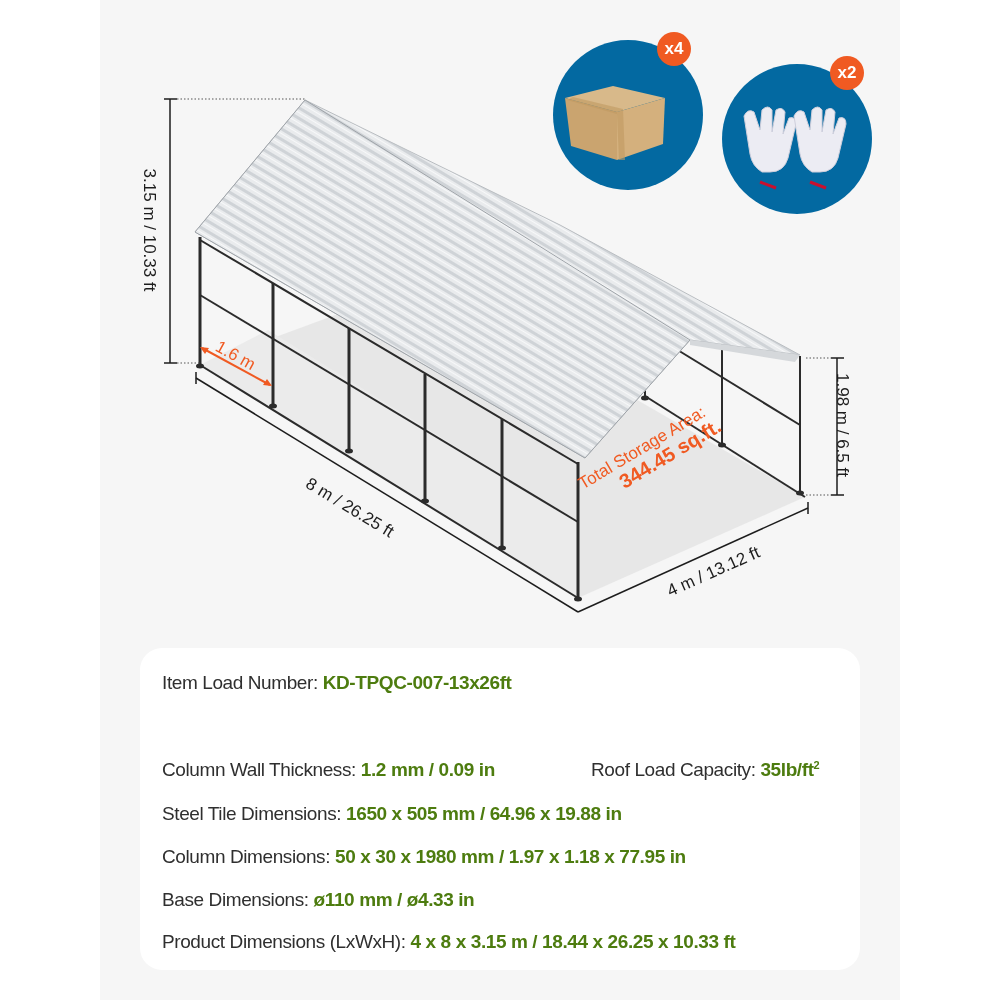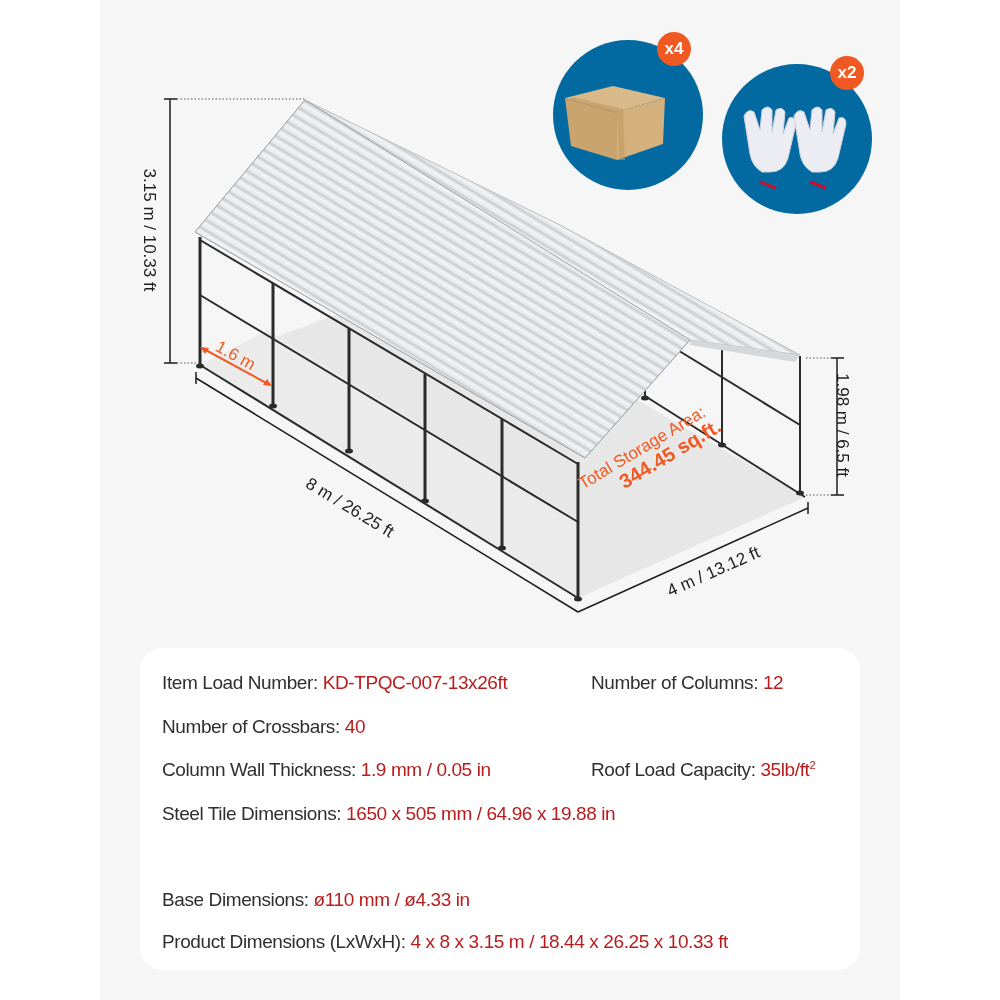--- a/index.html
+++ b/index.html
@@ -10,21 +10,21 @@
   .illustration svg { position: absolute; left: 0; top: 0; }
   .dim-label { position: absolute; font-size: 17px; color: #1d1d1d; white-space: nowrap; transform-origin: center center; }
   .dim-label.orange { color: #f05a22; }
   .storage { position: absolute; left: 570px; top: 480px; transform: rotate(-31deg); transform-origin: left top; color: #f05a22; white-space: nowrap; }
   .storage .l1 { font-size: 17px; display: block; margin-left: 6px; }
   .storage .l2 { font-size: 20px; font-weight: bold; display: block; margin-left: 42px; margin-top: -2px; }
   .acc { position: absolute; width: 150px; height: 150px; border-radius: 50%; background: #0369a1; }
   .badge { position: absolute; width: 34px; height: 34px; border-radius: 50%; background: #f05a22; color: #fff; font-weight: bold; font-size: 17px; display: flex; align-items: center; justify-content: center; }
   .card { position: absolute; left: 140px; top: 648px; width: 720px; height: 322px; background: #ffffff; border-radius: 22px; }
   .spec { position: absolute; font-size: 19px; color: #2f2f2f; white-space: nowrap; letter-spacing: -0.4px; }
-  .spec .val { color: #b91c1c; font-weight: normal; }
+  .spec .val { color: #4d7c0f; font-weight: bold; }
   sup { font-size: 11px; }
 </style>
 </head>
 <body>
 
 <div class="panel"></div>
 
 <div class="illustration">
   <svg width="1000" height="640" viewBox="0 0 1000 640">
     <defs>
@@ -135,34 +135,31 @@
     <path d="M38,118 l16,6" stroke="#c8102e" stroke-width="3"></path>
     <path d="M88,118 l16,6" stroke="#c8102e" stroke-width="3"></path>
   </svg>
   <div class="badge" style="left:108px; top:-8px;">x2</div>
 </div>
 
 <div class="card">
   <div class="spec" style="left:22px; top:24px;">
     <span>Item Load Number: </span><span class="val">KD-TPQC-007-13x26ft</span>
   </div>
-  <div class="spec" style="left:451px; top:24px;">
-    <span>Number of Columns: </span><span class="val">12</span>
-  </div>
-  <div class="spec" style="left:22px; top:68px;">
-    <span>Number of Crossbars: </span><span class="val">40</span>
-  </div>
   <div class="spec" style="left:22px; top:111px;">
-    <span>Column Wall Thickness: </span><span class="val">1.9 mm / 0.05 in</span>
+    <span>Column Wall Thickness: </span><span class="val">1.2 mm / 0.09 in</span>
   </div>
   <div class="spec" style="left:451px; top:111px;">
     <span>Roof Load Capacity: </span><span class="val"><span>35lb/ft</span><sup>2</sup></span>
   </div>
   <div class="spec" style="left:22px; top:155px;">
     <span>Steel Tile Dimensions: </span><span class="val">1650 x 505 mm / 64.96 x 19.88 in</span>
+  </div>
+  <div class="spec" style="left:22px; top:198px;">
+    <span>Column Dimensions: </span><span class="val">50 x 30 x 1980 mm / 1.97 x 1.18 x 77.95 in</span>
   </div>
   <div class="spec" style="left:22px; top:241px;">
     <span>Base Dimensions: </span><span class="val">ø110 mm / ø4.33 in</span>
   </div>
   <div class="spec" style="left:22px; top:283px;">
     <span>Product Dimensions (LxWxH): </span><span class="val">4 x 8 x 3.15 m / 18.44 x 26.25 x 10.33 ft</span>
   </div>
 </div>
 
 </body></html>

